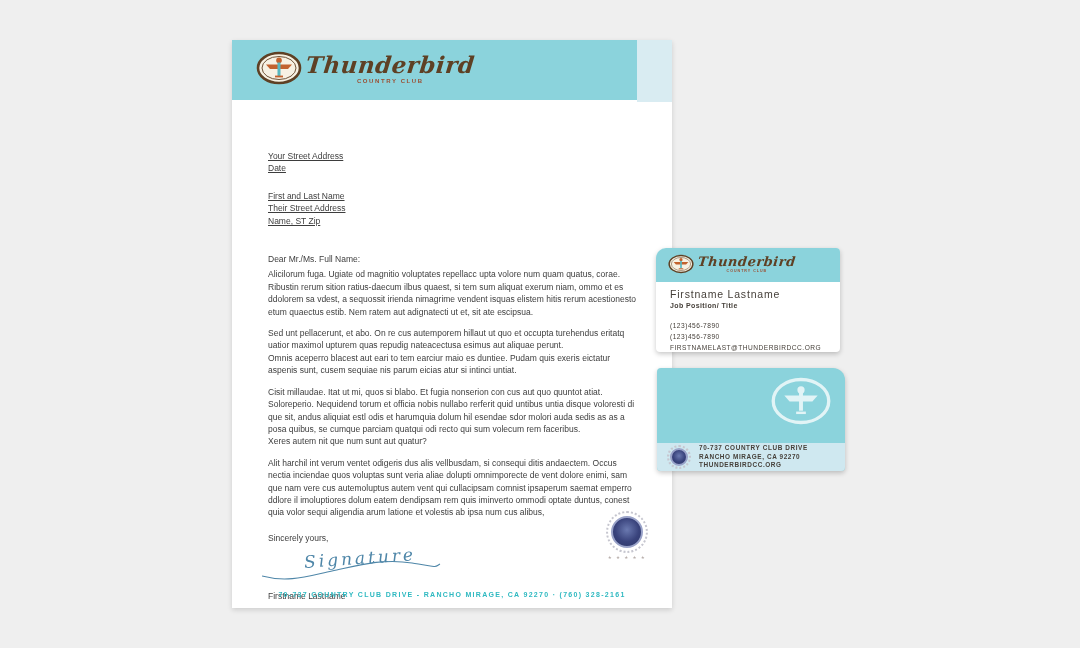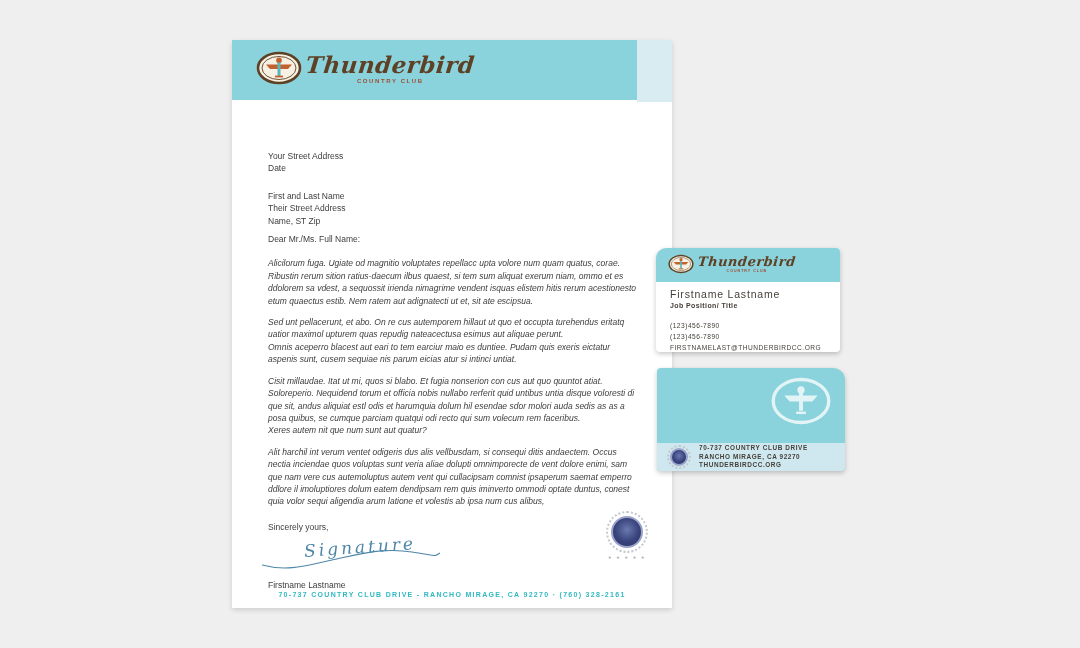--- a/index.html
+++ b/index.html
@@ -19,25 +19,25 @@
   .logo-emblem { flex:0 0 auto; }
   .logo-word { margin-left:4px; }
   .logo-script { font-family:"DejaVu Serif", serif; font-style:italic; font-weight:bold;
                  color:#5e4024; letter-spacing:0.5px; line-height:1; display:block; transform:skewX(-6deg); }
   .letter-band .logo-script { font-size:23px; }
   .logo-tagline { display:block; color:#9b4f33; font-weight:bold; letter-spacing:1.6px; text-align:center; }
   .letter-band .logo-tagline { font-size:6px; margin-top:2px; }
 
   .letter-content { position:absolute; left:36px; right:32px; top:110px; color:#3d3d3d;
                     font-size:8.5px; line-height:12.4px; }
-  .addr-block p { margin:0; }
+  .addr-block p { margin:0;text-decoration:underline; }
   .sender-block { margin-bottom:15px; }
-  .recipient-block { margin-bottom:6px; }
-  .salutation { margin-bottom:12px; }
-  .para-group { margin-bottom:9px;font-style:italic; }
+  .recipient-block { margin-bottom:26px; }
+  .salutation { margin-bottom:3px; }
+  .para-group { margin-bottom:9px; }
   .para-group p { margin:0; }
   .closing { margin-top:13px; }
 
   .signature-wrap { position:relative; height:44px; margin-top:2px; }
   .sig-text { position:absolute; left:36px; top:6px; font-family:"DejaVu Serif", serif;
               font-style:italic; font-size:17px; color:#4e86a8; transform:rotate(-4deg); letter-spacing:3px; }
   .sig-flourish { position:absolute; left:-6px; top:0; }
 
   .letter-footer { position:absolute; left:0; right:0; bottom:10px; text-align:center;
                    color:#2fb9c1; font-size:7px; font-weight:bold; letter-spacing:1.3px; }

